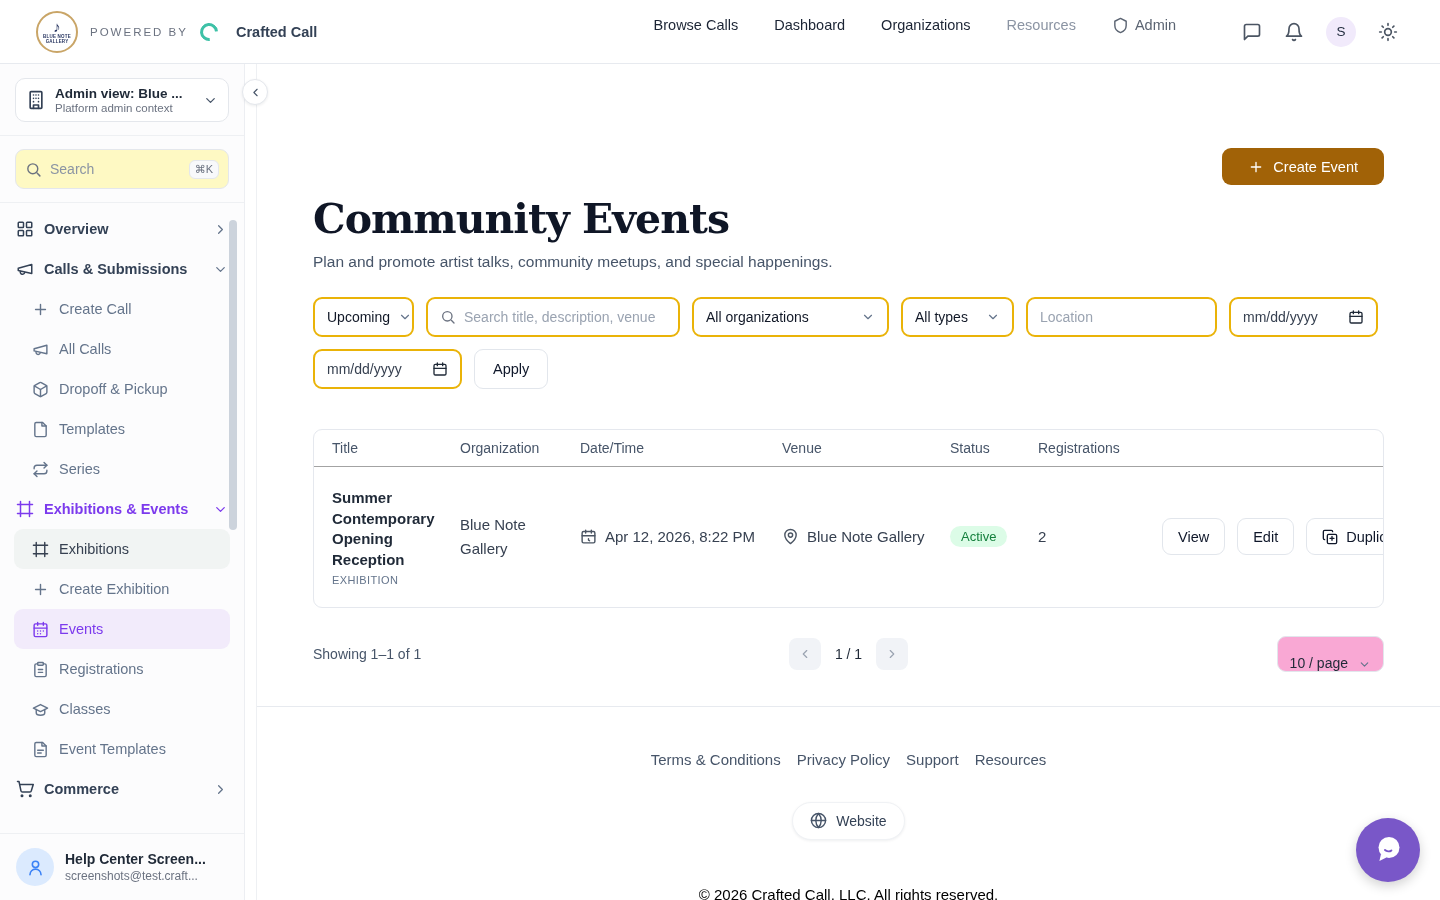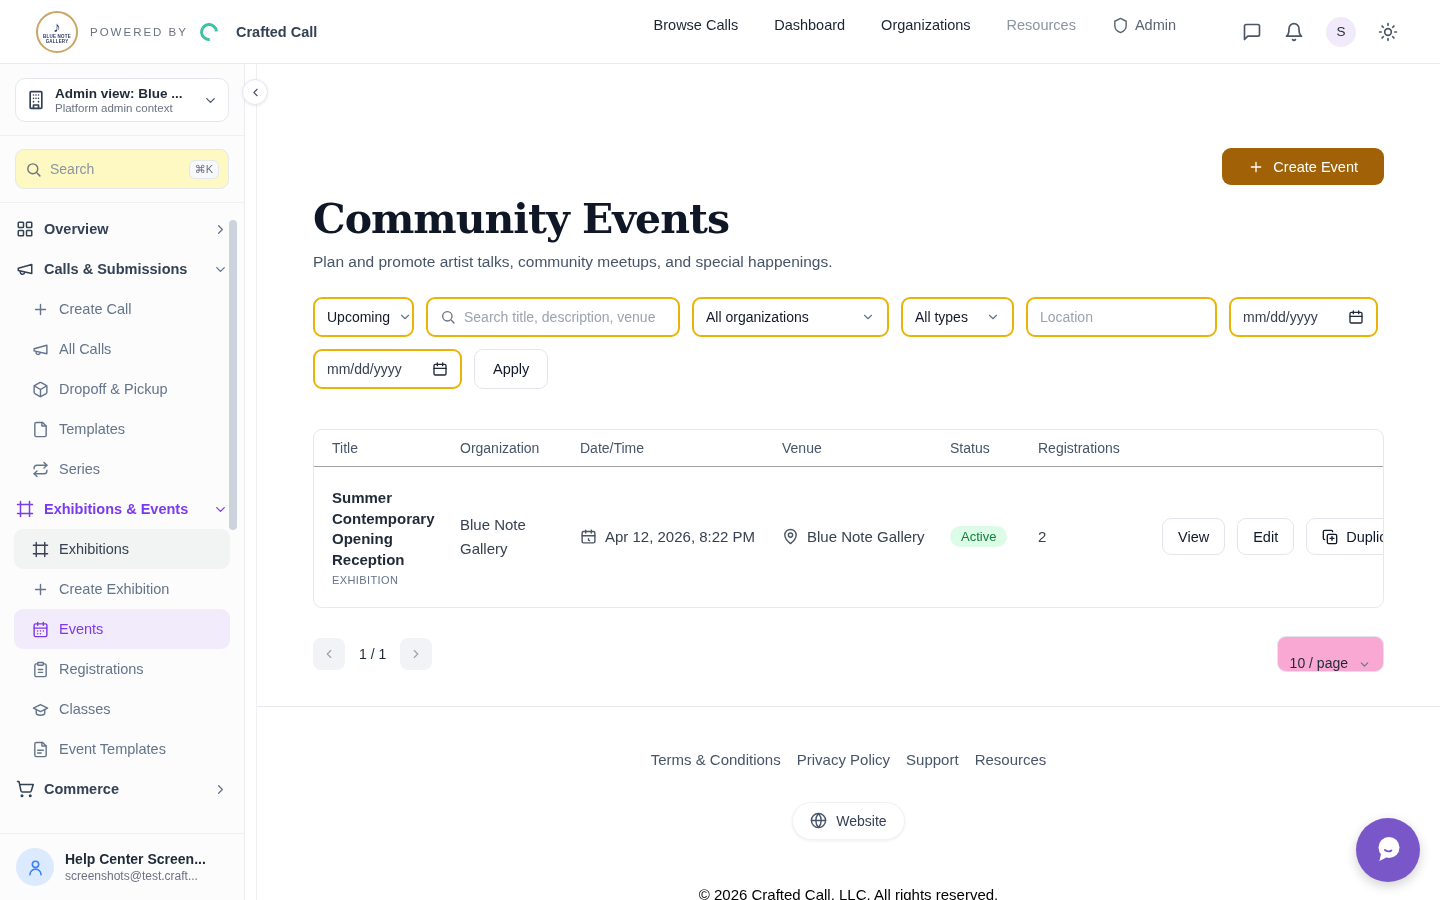--- a/index.html
+++ b/index.html
@@ -563,20 +563,21 @@
                 <path d="M15 11v6M12 14h6"></path>
               </svg>
             </span>
           <span>Duplicate</span>
         </button>
       </div>
     </div>
   </div>
 
   <div class="pagination">
+    <div class="pg-left">Showing 1–1 of 1</div>
     <div class="pg-center">
       <button class="pg-btn">
         <span class="ic" style="width:14px;height:14px">
             <svg viewBox="0 0 24 24">
               <path d="m15 6-6 6 6 6"></path>
             </svg>
           </span>
       </button>
       <span class="pg-count">1 / 1</span>
       <button class="pg-btn">

